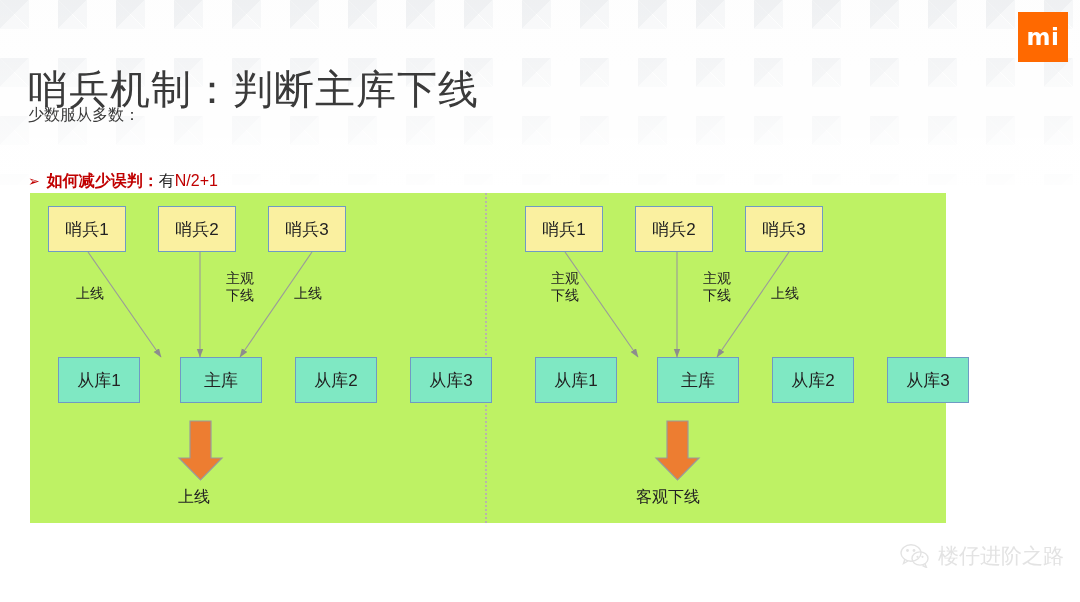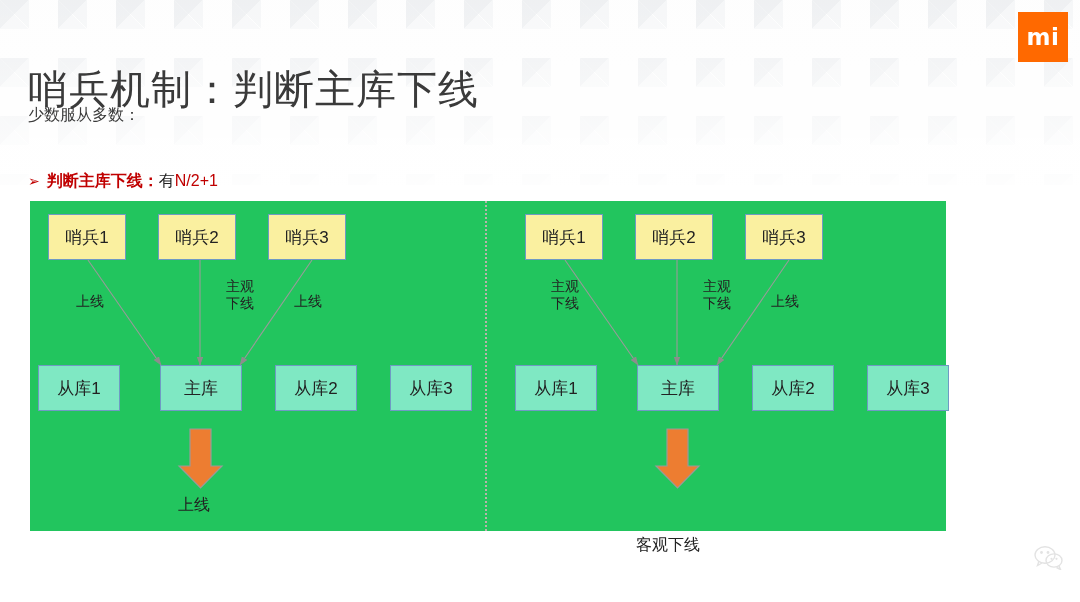--- a/index.html
+++ b/index.html
@@ -48,36 +48,36 @@
     position:absolute;left:28px;top:140px;
     font-size:16px;color:#222;white-space:nowrap;
     display:flex;align-items:baseline;
   }
   #bullet-marker{color:#c00000;font-size:14px;margin-right:7px;}
   .red{color:#c00000;font-weight:bold;}
   .red-plain{color:#c00000;margin-top:32px;}
 
   
   #panel{
-    position:absolute;left:30px;top:201px;width:916px;height:330px;
-    background:#22c55e;
+    position:absolute;left:30px;top:193px;width:916px;height:330px;
+    background:#bef264;
   }
   #divider{
     position:absolute;left:455px;top:0;width:0;height:330px;
     border-left:2px dotted #b9b5ab;
   }
 
   .node{
     position:absolute;box-sizing:border-box;
     display:flex;align-items:center;justify-content:center;
     font-size:17px;color:#222;
     border:1px solid #6f9ac4;
   }
   .node.sentinel{background:#FAF0A0;}
-  .node.db{background:#7FE8C3;}
+  .node.db{background:#7FE8C3;margin-left:20px;}
 
   .edge-label{
     position:absolute;font-size:14px;color:#222;line-height:1.18;
     text-align:center;white-space:pre-line;font-family:Liberation Mono, monospace;
   }
   .bottom-label{
     position:absolute;font-size:16px;color:#222;white-space:nowrap;
   }
 
   svg.wires{position:absolute;left:0;top:0;width:916px;height:330px;overflow:visible;}
@@ -98,21 +98,21 @@
 
 <div id="mi-logo">
   <span>mi</span>
 </div>
 
 <div id="title">哨兵机制：判断主库下线</div>
 <div id="subtitle">少数服从多数：</div>
 
 <div id="bullet-row">
   <span id="bullet-marker">➢</span>
-  <span class="red">判断主库下线</span>
+  <span class="red">如何减少误判</span>
   <span class="red">：</span>
   <span>有</span>
   <span class="red-plain">N/2+1</span>
 </div>
 
 <div id="panel">
   <div id="divider"></div>
 
   <svg class="wires">
     <defs>
@@ -158,27 +158,28 @@
 下线</div>
   <div class="edge-label" style="left:657px;top:78px;width:60px;">主观
 下线</div>
   <div class="edge-label" style="left:725px;top:93px;width:60px;">上线</div>
 
   <div class="node db" style="left:485px;top:164px;width:82px;height:46px;">从库1</div>
   <div class="node db" style="left:607px;top:164px;width:82px;height:46px;">主库</div>
   <div class="node db" style="left:722px;top:164px;width:82px;height:46px;">从库2</div>
   <div class="node db" style="left:837px;top:164px;width:82px;height:46px;">从库3</div>
 
-  <div class="bottom-label" style="left:606px;top:294px;margin-top:40px;">客观下线</div>
+  <div class="bottom-label" style="left:606px;top:294px;">客观下线</div>
 </div>
 
 <div id="watermark">
   <svg width="30" height="24" viewBox="0 0 30 24">
     <ellipse cx="11" cy="9" rx="10" ry="8.2" fill="none" stroke="#e3e3e3" stroke-width="1.4"></ellipse>
     <path d="M5,15 L3.5,19.5 L8,17" fill="none" stroke="#e3e3e3" stroke-width="1.4"></path>
     <circle cx="7.5" cy="6.5" r="1.4" fill="#e3e3e3"></circle>
     <circle cx="14" cy="6.5" r="1.4" fill="#e3e3e3"></circle>
     <ellipse cx="20" cy="14.5" rx="8" ry="6.6" fill="none" stroke="#e3e3e3" stroke-width="1.4"></ellipse>
     <path d="M25,20 L26.5,23.5 L22.5,21.5" fill="none" stroke="#e3e3e3" stroke-width="1.4"></path>
     <circle cx="17.5" cy="12.8" r="1.1" fill="#e3e3e3"></circle>
     <circle cx="22.5" cy="12.8" r="1.1" fill="#e3e3e3"></circle>
   </svg>
+  <span>楼仔进阶之路</span>
 </div>
 
 </body></html>

